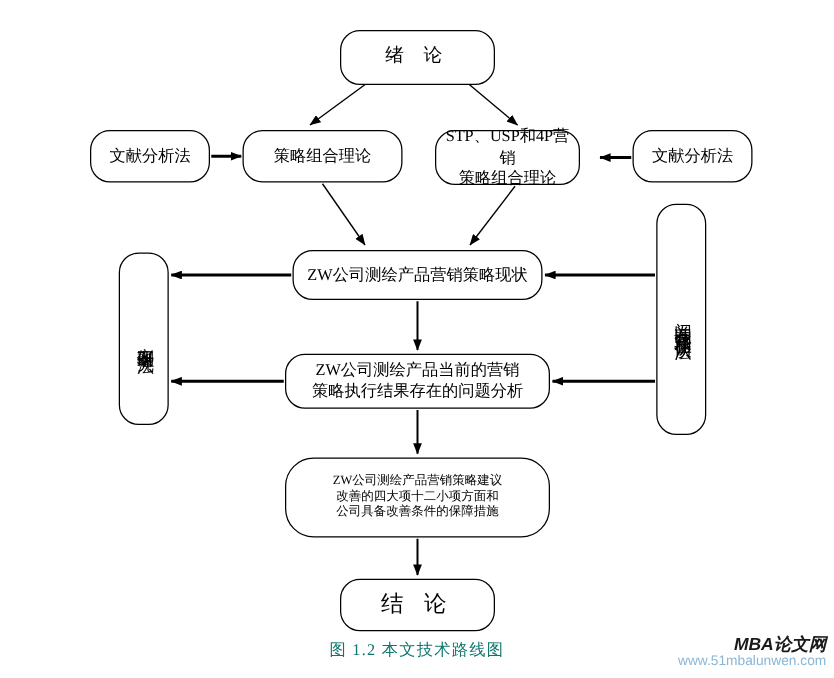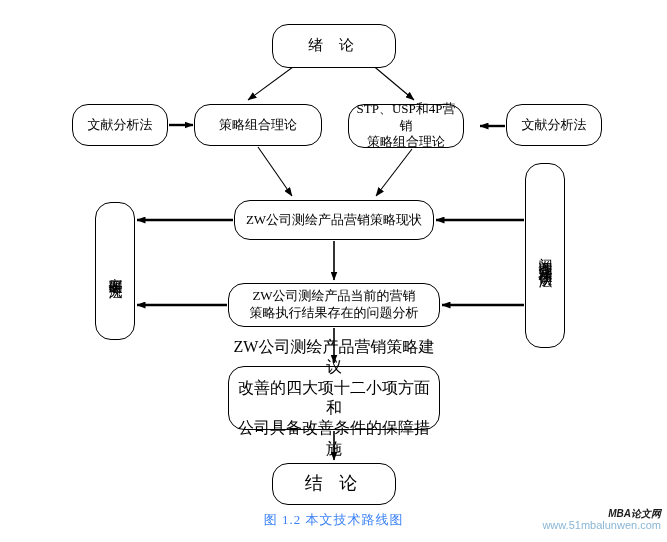--- a/index.html
+++ b/index.html
@@ -61,48 +61,48 @@
   
   #node-intro      { left: 272px; top: 24px;   width: 124px; height: 44px;  font-size: 15px; letter-spacing: 6px; }
   #node-lit-left   { left: 72px;  top: 104px; width: 96px;  height: 42px;  font-size: 13px; }
   #node-research   { left: 194px; top: 104px; width: 128px; height: 42px;  font-size: 13px; }
   #node-theory     { left: 348px; top: 104px; width: 116px; height: 44px;  font-size: 13px; }
   #node-lit-right  { left: 506px; top: 104px; width: 96px;  height: 42px;  font-size: 13px; }
   #node-case       { left: 95px;  top: 202px; width: 40px;  height: 138px; font-size: 14px; }
   #node-survey     { left: 525px; top: 163px; width: 40px;  height: 185px; font-size: 14px; }
   #node-current    { left: 234px; top: 200px; width: 200px; height: 40px;  font-size: 13px; }
   #node-problem    { left: 228px; top: 283px; width: 212px; height: 44px;  font-size: 13px; }
-  #node-suggest    { left: 228px; top: 366px; width: 212px; height: 64px;  font-size: 16px; }
+  #node-suggest    { left: 228px; top: 366px; width: 212px; height: 64px;  font-size: 10px; border-radius: 23px; }
   #node-conclusion { left: 272px; top: 463px; width: 124px; height: 42px;  font-size: 18px; letter-spacing: 6px; }
 
   
   #caption {
     position: absolute;
     left: 0;
     top: 511px;
     width: 667px;
     text-align: center;
     font-size: 13px;
     font-family: "Liberation Serif", "DejaVu Serif", serif;
-    color: #3b82f6;
+    color: #0f766e;
     letter-spacing: 1px;
   }
   #watermark {
     position: absolute;
     right: 6px;
     top: 508px;
     text-align: right;
     line-height: 1.1;
   }
   #watermark .wm-main {
     display: block;
     font-family: "Liberation Sans", "DejaVu Sans", sans-serif;
     font-weight: bold;
     font-style: italic;
-    font-size: 10px;
+    font-size: 14px;
     color: #1a1a1a;
     letter-spacing: 0px;
   }
   #watermark .wm-url {
     display: block;
     font-family: "Liberation Sans", "DejaVu Sans", sans-serif;
     font-size: 11px;
     color: #8ab6d6;
   }
 </style>

